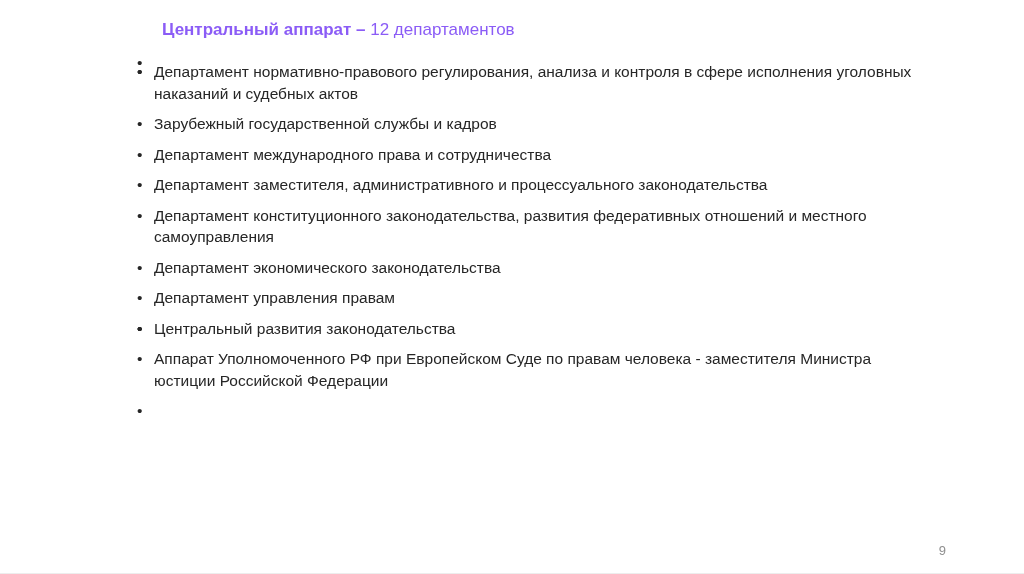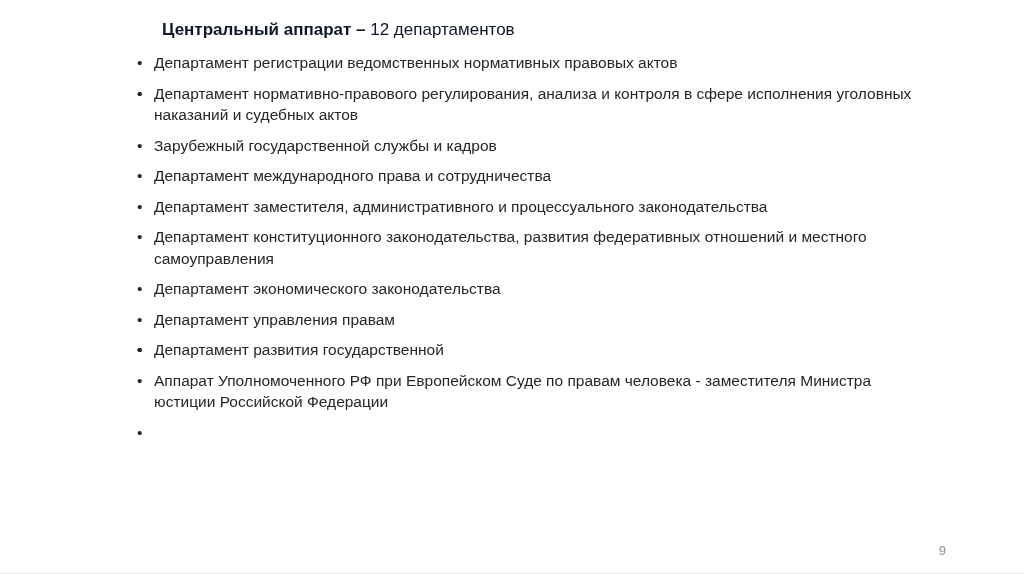--- a/index.html
+++ b/index.html
@@ -16,21 +16,21 @@
     font-family: "Liberation Sans", sans-serif;
     border-bottom: 1px solid #ededed;
     box-sizing: border-box;
   }
   .slide-title {
     position: absolute;
     left: 162px;
     top: 19px;
     font-size: 17px;
     line-height: 22px;
-    color: #0f172a;
+    color: #8b5cf6;
     white-space: nowrap;
   }
   .slide-title .title-bold {
     font-weight: bold;
   }
   .slide-title .title-regular {
     font-weight: normal;
   }
   .dept-list {
     position: absolute;
@@ -69,21 +69,20 @@
 
 <div class="slide">
 
   <div class="slide-title">
     <span class="title-bold">Центральный аппарат –</span><span class="title-regular"> 12 департаментов</span>
   </div>
 
   <ul class="dept-list">
     <li>
       <span class="bullet">•</span>
-      <span>Департамент регистрации ведомственных нормативных правовых актов</span>
     </li>
     <li>
       <span class="bullet">•</span>
     </li>
     <li>
       <span class="bullet">•</span>
       <span>Департамент нормативно-правового регулирования, анализа и контроля в сфере исполнения уголовных наказаний и судебных актов</span>
     </li>
     <li>
       <span class="bullet">•</span>
@@ -110,21 +109,21 @@
       <span>Департамент управления правам</span>
     </li>
     <li>
       <span class="bullet">•</span>
     </li>
     <li>
       <span class="bullet">•</span>
     </li>
     <li>
       <span class="bullet">•</span>
-      <span>Департамент развития государственной</span>
+      <span>Центральный развития законодательства</span>
     </li>
     <li>
       <span class="bullet">•</span>
       <span>Аппарат Уполномоченного РФ при Европейском Суде по правам человека - заместителя Министра юстиции Российской Федерации</span>
     </li>
     <li>
       <span class="bullet">•</span>
     </li>
   </ul>
 

